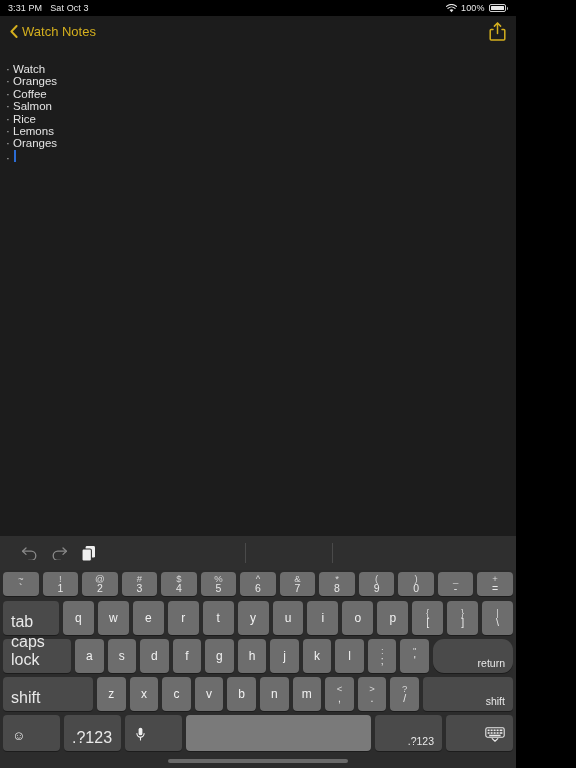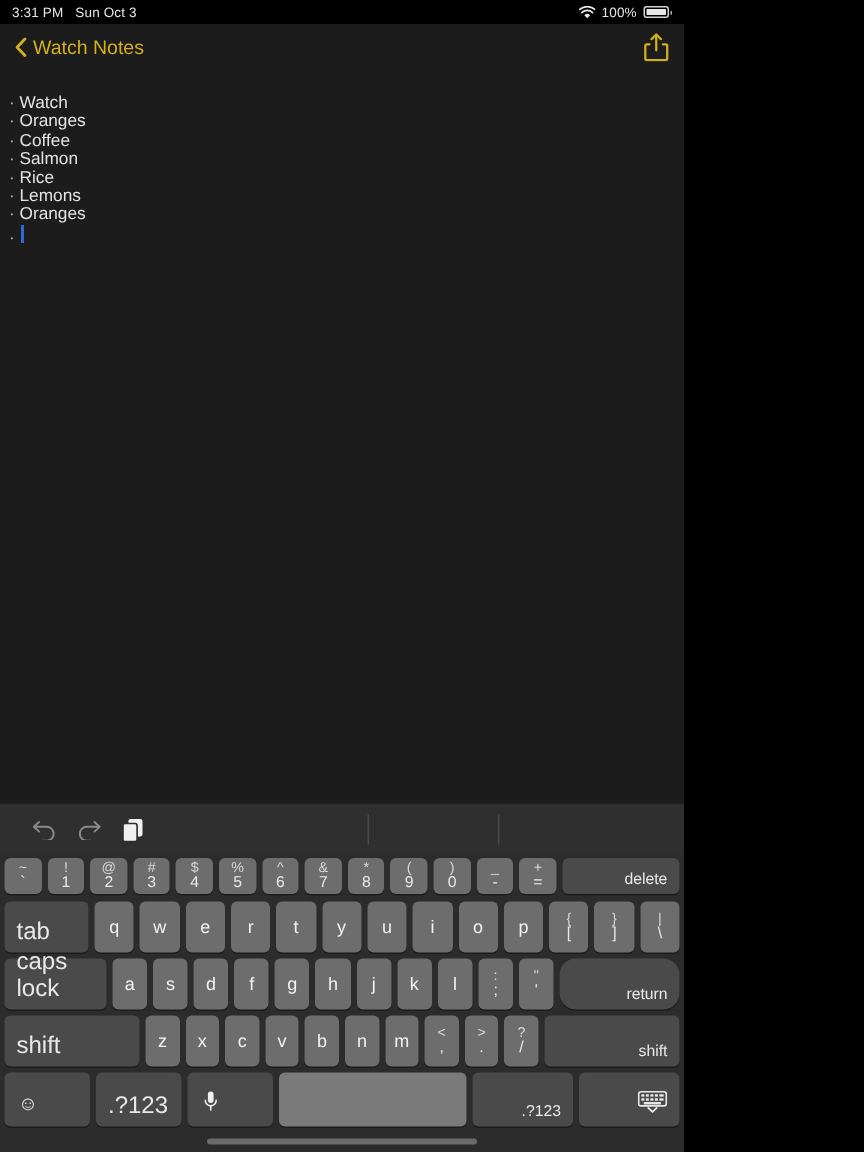--- a/index.html
+++ b/index.html
@@ -2,21 +2,21 @@
 <html><head>
 <meta charset="utf-8">
 <style>
   * { box-sizing: border-box; margin: 0; padding: 0; }
   html, body {
     width: 576px; height: 768px;
     background: #000;
     font-family: "Liberation Sans", sans-serif;
     overflow: hidden;
   }
-  #app { position: relative; width: 456px; height: 768px; background: #1c1c1c; }
+  #app { position: relative; width: 516px; height: 768px; background: #1c1c1c; }
 
   
   .statusbar {
     height: 16px; background: #000; color: #e8e8e8;
     display: flex; align-items: center;
     font-size: 9px; padding: 0 8px; letter-spacing: .1px;
   }
   .sb-left { display: flex; align-items: center; gap: 8px; }
   .sb-right { margin-left: auto; display: flex; align-items: center; gap: 4px; justify-content: flex-end; }
   .wifi-icon { display: inline-block; width: 11px; height: 9px; position: relative; }
@@ -95,21 +95,21 @@
   .kbdown-glyph { position: absolute; right: 8px; bottom: 6px; }
 </style>
 </head>
 <body>
 
 <div id="app">
 
   <div class="statusbar">
     <div class="sb-left">
       <span>3:31 PM</span>
-      <span>Sun Oct 3</span>
+      <span>Sat Oct 3</span>
     </div>
     <div class="sb-right">
       <span class="wifi-icon">
         <svg width="11" height="9" viewBox="0 0 11 9">
           <path d="M5.5 8.2 L3.55 6.1 a2.8 2.8 0 0 1 3.9 0 Z" fill="#e8e8e8"></path>
           <path d="M1.9 4.4 a5.2 5.2 0 0 1 7.2 0" stroke="#e8e8e8" stroke-width="1.1" fill="none" stroke-linecap="round"></path>
           <path d="M0.5 2.3 a7.6 7.6 0 0 1 10 0" stroke="#e8e8e8" stroke-width="1.1" fill="none" stroke-linecap="round"></path>
         </svg>
       </span>
       <span>100%</span>
@@ -227,23 +227,20 @@
             <span class="top">)</span>
             <span class="bot">0</span>
           </div>
           <div class="key dual">
             <span class="top">_</span>
             <span class="bot">-</span>
           </div>
           <div class="key dual">
             <span class="top">+</span>
             <span class="bot">=</span>
-          </div>
-          <div class="key dark" style="flex: 0 0 78px;">
-            <span class="lbl-br">delete</span>
           </div>
         </div>
       <div class="kb-row row2" id="kb-row2">
           <div class="key dark" style="flex: 0 0 56px;">
             <span class="lbl-bl">tab</span>
           </div>
           <div class="key">
             <span class="lbl-c">q</span>
           </div>
           <div class="key">

